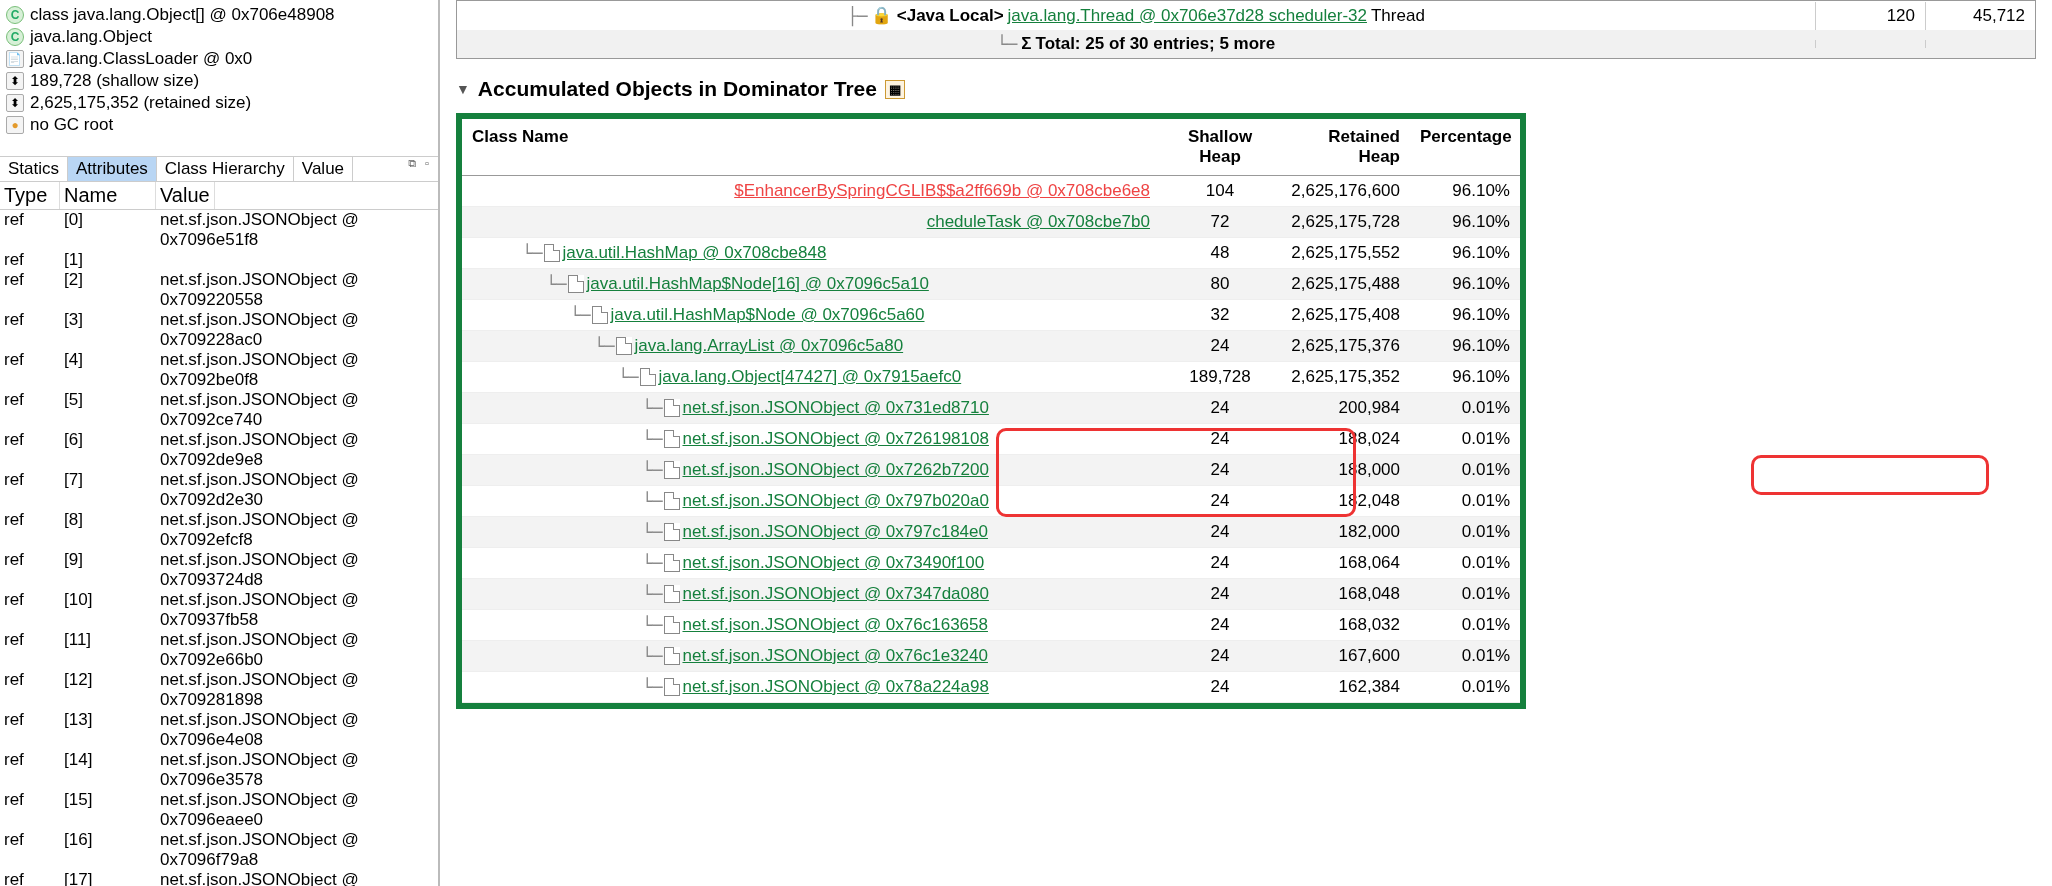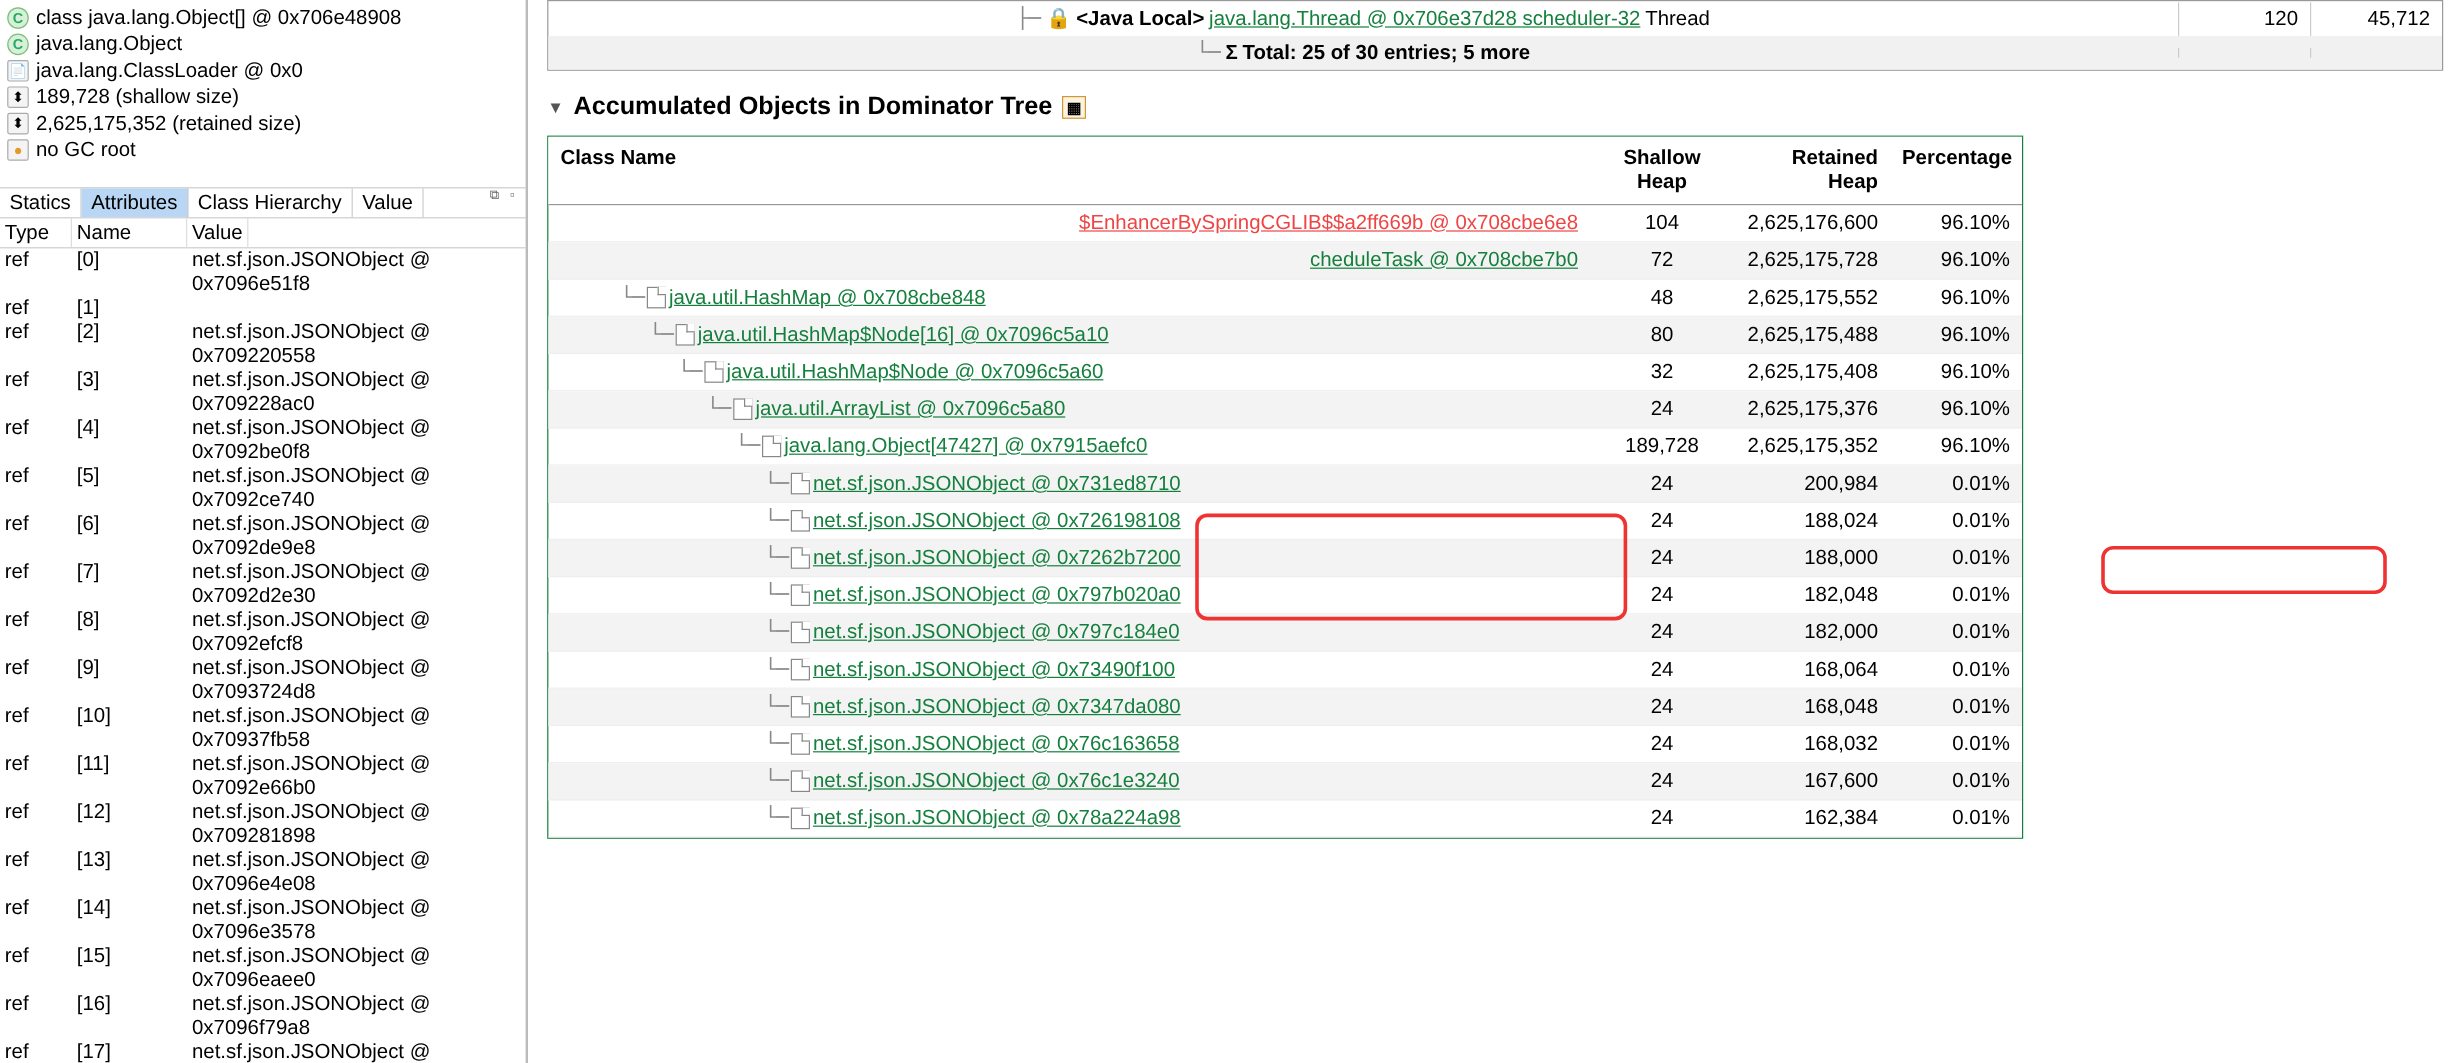--- a/index.html
+++ b/index.html
@@ -8,39 +8,39 @@
 .left{width:440px;border-right:2px solid #bbb;display:flex;flex-direction:column;position:relative}
 .inspector{padding:4px 6px}
 .inspector .row{display:flex;align-items:center;gap:6px;padding:1px 0;font-size:17px}
 .icn{width:18px;height:18px;display:inline-flex;align-items:center;justify-content:center;font-size:12px;border:1px solid #aaa;border-radius:2px;background:#f4f4f4}
 .icn.c{background:#d7f0d7;border-color:#7abf7a;border-radius:50%;font-weight:bold;color:#2a6}
 .icn.o{color:#e39a2b}
 .tab-row{display:flex;border-top:1px solid #ccc;border-bottom:1px solid #ccc;margin-top:16px;align-items:center;position:relative}
 .tab{padding:2px 8px;font-size:17px;border-right:1px solid #ccc;cursor:pointer}
 .tab.active{background:#b9d6f4}
 .tab-icons{position:absolute;right:6px;top:0;font-size:11px;color:#666;letter-spacing:3px}
-.attr-head{display:flex;font-size:17px;border-bottom:1px solid #ccc;font-weight:normal}
+.attr-head{display:flex;font-size:20px;border-bottom:1px solid #ccc;font-weight:normal}
 .attr-head span{padding:2px 4px;border-right:1px solid #ddd}
 .attr-head .c1{width:60px}
 .attr-head .c2{width:96px}
 .attr-body{flex:1;overflow:hidden}
 .arow{display:flex;font-size:17px;padding:0 4px}
 .arow .c1{width:60px}
 .arow .c2{width:96px}
 .arow .c3{flex:1}
 
 .right{flex:1;padding:0 16px;overflow:hidden}
 .top-box{border:1px solid #999;background:#fff;margin-bottom:18px}
 .top-box .trow{display:flex;align-items:center;font-size:17px}
 .top-box .trow.alt{background:#f1f1f1}
 .top-box .tname{flex:1;padding:4px 8px;display:flex;align-items:center;gap:4px}
 .top-box .tnum{width:110px;text-align:right;padding:4px 10px;border-left:1px solid #ccc}
 .sect-title{display:flex;align-items:center;gap:8px;font-weight:bold;font-size:21px;margin:8px 0 12px}
 .sect-title .tri{font-size:14px;color:#555}
-.dom-table{border:1px solid #15803d;width:1230px}
+.dom-table{border:6px solid #15803d;width:1070px}
 .dhead{display:flex;font-weight:bold;font-size:17px;border-bottom:1px solid #999;background:#fff}
 .dhead .dc{padding:8px 10px}
 .dc.name{flex:1}
 .dc.sh{width:120px;text-align:center}
 .dc.rh{width:130px;text-align:right}
 .dc.pc{width:110px;text-align:right}
 .drow{display:flex;font-size:17px;border-bottom:1px solid #eee}
 .drow.alt{background:#f3f3f3}
 .drow .dc{padding:5px 10px}
 .drow .name{display:flex;align-items:center;gap:2px}
@@ -272,21 +272,21 @@
             <span class="link">java.util.HashMap$Node @ 0x7096c5a60</span>
           </div>
           <div class="dc sh">32</div>
           <div class="dc rh">2,625,175,408</div>
           <div class="dc pc">96.10%</div>
         </div>
         <div class="drow alt">
           <div class="dc name" style="padding-left:132px">
             <span class="tree-conn">└─</span>
             <span class="page-icon"></span>
-            <span class="link">java.util.ArrayList @ 0x7096c5a80</span>
+            <span class="link">java.lang.ArrayList @ 0x7096c5a80</span>
           </div>
           <div class="dc sh">24</div>
           <div class="dc rh">2,625,175,376</div>
           <div class="dc pc">96.10%</div>
         </div>
         <div class="drow">
           <div class="dc name" style="padding-left:156px">
             <span class="tree-conn">└─</span>
             <span class="page-icon"></span>
             <span class="link">java.lang.Object[47427] @ 0x7915aefc0</span>

